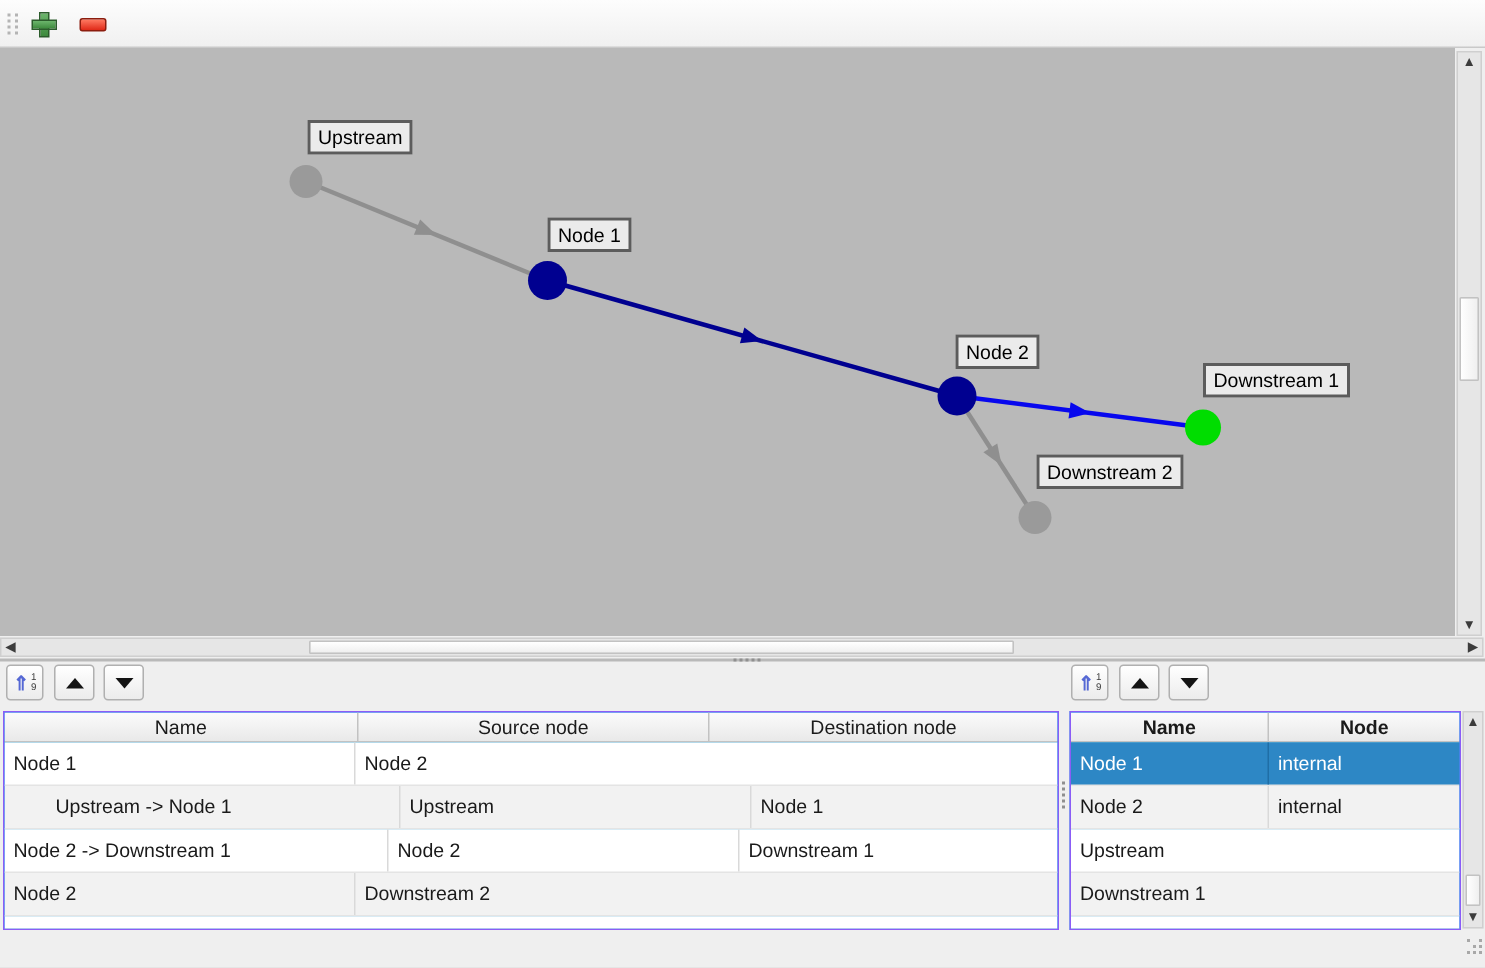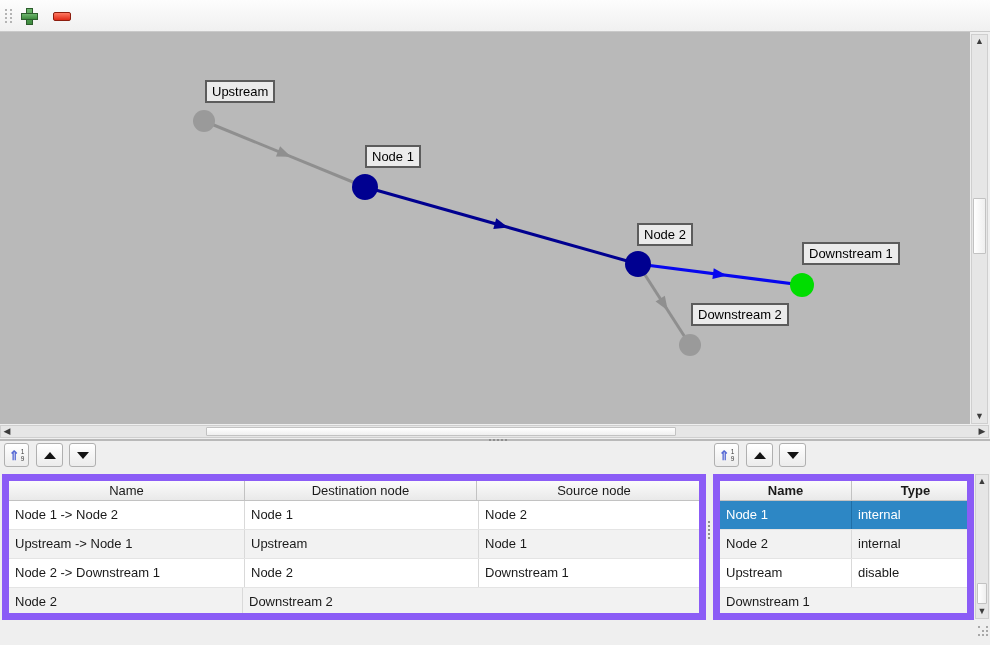--- a/index.html
+++ b/index.html
@@ -54,21 +54,21 @@
   .mbtn{position:absolute;top:443px;height:24px;background:linear-gradient(#ffffff,#ececec);
     border:1px solid #b0b0b0;border-radius:3px;display:flex;align-items:center;justify-content:center;
     cursor:pointer;padding:0;}
   .tri-up{width:0;height:0;border-left:6px solid transparent;border-right:6px solid transparent;border-bottom:7px solid #141414;}
   .tri-down{width:0;height:0;border-left:6px solid transparent;border-right:6px solid transparent;border-top:7px solid #141414;}
   .sort-glyph{display:flex;align-items:center;}
   .sort-arrow{color:#5568d4;font-size:13px;font-weight:bold;line-height:13px;}
   .sort-digits{display:flex;flex-direction:column;font-size:6.5px;line-height:7px;color:#3a3a3a;margin-left:1px;}
 
   
-  .dtable{position:absolute;top:474px;background:#0ea5e9;border:7px solid #8b5cf6;box-sizing:border-box;overflow:hidden;}
+  .dtable{position:absolute;top:474px;background:#0ea5e9;border:1px solid #8b5cf6;box-sizing:border-box;overflow:hidden;}
   .trow{display:flex;height:29px;background:#ffffff;border-bottom:1px solid #e4e4e4;box-sizing:border-box;}
   .trow.alt{background:#f2f2f2;}
   .trow.selected{background:#2d87c5;}
   .trow.selected .tcell{color:#ffffff;border-right-color:#1f6ea6;}
   .thead{height:20px;background:linear-gradient(#fbfbfb,#e9e9e9);border-bottom:1px solid #c2c2c2;}
   .tcell{box-sizing:border-box;padding-left:6px;font-size:13px;line-height:28px;color:#1a1a1a;
     border-right:1px solid #d9d9d9;overflow:hidden;white-space:nowrap;flex:none;}
   .tcell:last-child{border-right:none;}
   .th{padding-left:0;text-align:center;line-height:19px;border-right:1px solid #c2c2c2;cursor:pointer;}
   .partial{height:9px;background:#ffffff;border-bottom:1px solid #cfcfcf;}
@@ -159,63 +159,61 @@
   <button class="mbtn" style="left:746px;width:27px">
     <span class="tri-up"></span>
   </button>
   <button class="mbtn" style="left:779px;width:27px">
     <span class="tri-down"></span>
   </button>
 
   <div class="dtable" id="edges-table" style="left:2px;width:704px;height:146px">
       <div class="trow thead">
         <div class="tcell th" style="width: 236px;">Name</div>
+        <div class="tcell th" style="width: 234px;">Source node</div>
         <div class="tcell th" style="width: 232px;">Destination node</div>
-        <div class="tcell th" style="width: 234px;">Source node</div>
       </div>
       <div class="trow">
-        <div class="tcell" style="width: 236px;">Node 1 -&gt; Node 2</div>
         <div class="tcell" style="width: 234px;">Node 1</div>
         <div class="tcell" style="width: 232px;">Node 2</div>
       </div>
       <div class="trow alt">
-        <div class="tcell" style="width: 236px;">Upstream -&gt; Node 1</div>
+        <div class="tcell" style="width: 236px; margin-left: 28px;">Upstream -&gt; Node 1</div>
         <div class="tcell" style="width: 234px;">Upstream</div>
         <div class="tcell" style="width: 232px;">Node 1</div>
       </div>
       <div class="trow">
-        <div class="tcell" style="width: 236px;">Node 2 -&gt; Downstream 1</div>
+        <div class="tcell" style="width: 256px;">Node 2 -&gt; Downstream 1</div>
         <div class="tcell" style="width: 234px;">Node 2</div>
         <div class="tcell" style="width: 232px;">Downstream 1</div>
       </div>
       <div class="trow alt">
         <div class="tcell" style="width: 234px;">Node 2</div>
         <div class="tcell" style="width: 232px;">Downstream 2</div>
       </div>
       <div class="trow partial"></div>
     </div>
 
   <div id="v-splitter-dots"></div>
 
   <div class="dtable" id="nodes-table" style="left:713px;width:261px;height:146px">
       <div class="trow thead">
         <div class="tcell th" style="width: 132px;">Name</div>
-        <div class="tcell th" style="width: 127px;">Type</div>
+        <div class="tcell th" style="width: 127px;">Node</div>
       </div>
       <div class="trow selected">
         <div class="tcell" style="width: 132px;">Node 1</div>
         <div class="tcell" style="width: 127px;">internal</div>
       </div>
       <div class="trow alt">
         <div class="tcell" style="width: 132px;">Node 2</div>
         <div class="tcell" style="width: 127px;">internal</div>
       </div>
       <div class="trow">
         <div class="tcell" style="width: 132px;">Upstream</div>
-        <div class="tcell" style="width: 127px;">disable</div>
       </div>
       <div class="trow alt">
         <div class="tcell" style="width: 132px;">Downstream 1</div>
       </div>
       <div class="trow partial"></div>
     </div>
 
   <div class="sb" id="nodes-vscroll">
     <div class="sb-arrow" style="top:1px">▲</div>
     <div class="sb-thumb" style="top:108px;height:21px"></div>

